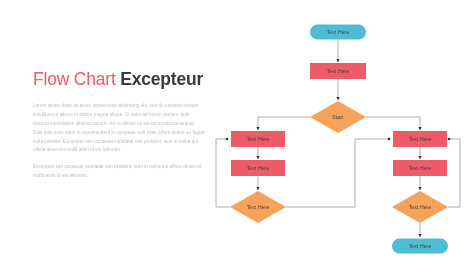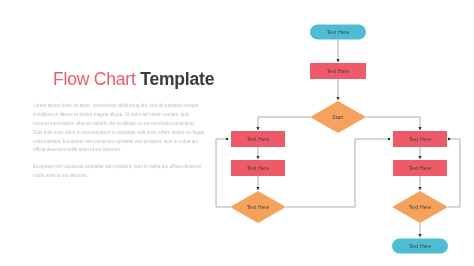--- a/index.html
+++ b/index.html
@@ -30,21 +30,20 @@
   #title {
     font-size: 17.5px;
     line-height: 1.1;
     letter-spacing: -0.2px;
     white-space: nowrap;
     margin-bottom: 13px;
   }
   #title .accent {
     color: #ee5a68;
     font-weight: 400;
-    margin-left: 20px;
   }
   #title .rest {
     color: #3b3b3b;
     font-weight: 700;
   }
   .para {
     font-size: 4.6px;
     line-height: 1.92;
     color: #b9bdc4;
     letter-spacing: 0.06px;
@@ -78,21 +77,21 @@
     fill: #333333;
   }
 </style>
 </head>
 <body>
 
 <div id="page">
 
   <div id="left-panel">
     <div id="title">
-      <span class="accent">Flow Chart</span><span class="rest">&nbsp;</span><span class="rest">Template</span>
+      <span class="accent">Flow Chart</span><span class="rest">&nbsp;</span><span class="rest">Excepteur</span>
     </div>
     <p class="para">Lorem ipsum dolor sit amet, consectetur adipiscing elit, sed do eiusmod tempor incididunt ut labore et dolore magna aliqua. Ut enim ad minim veniam, quis nostrud exercitation ullamco laboris nisi ut aliquip ex ea commodo consequat. Duis aute irure dolor in reprehenderit in voluptate velit esse cillum dolore eu fugiat nulla pariatur. Excepteur sint occaecat cupidatat non proident, sunt in culpa qui officia deserunt mollit anim id est laborum.</p>
     <p class="para">Excepteur sint occaecat cupidatat non proident, sunt in culpa qui officia deserunt mollit anim id est laborum.</p>
   </div>
 
   <svg id="diagram" viewBox="0 0 474 266">
 
     <defs>
       <marker id="ah" markerWidth="5" markerHeight="5" refX="3.6" refY="2" orient="auto">
         <path d="M0,0 L4,2 L0,4 z" class="arrow-head"></path>

